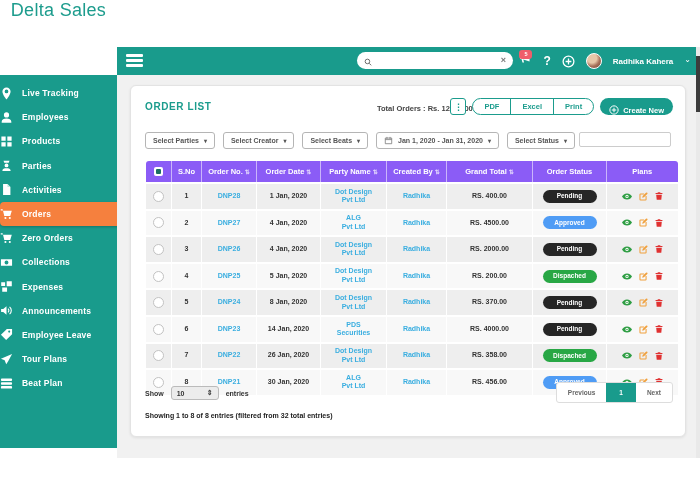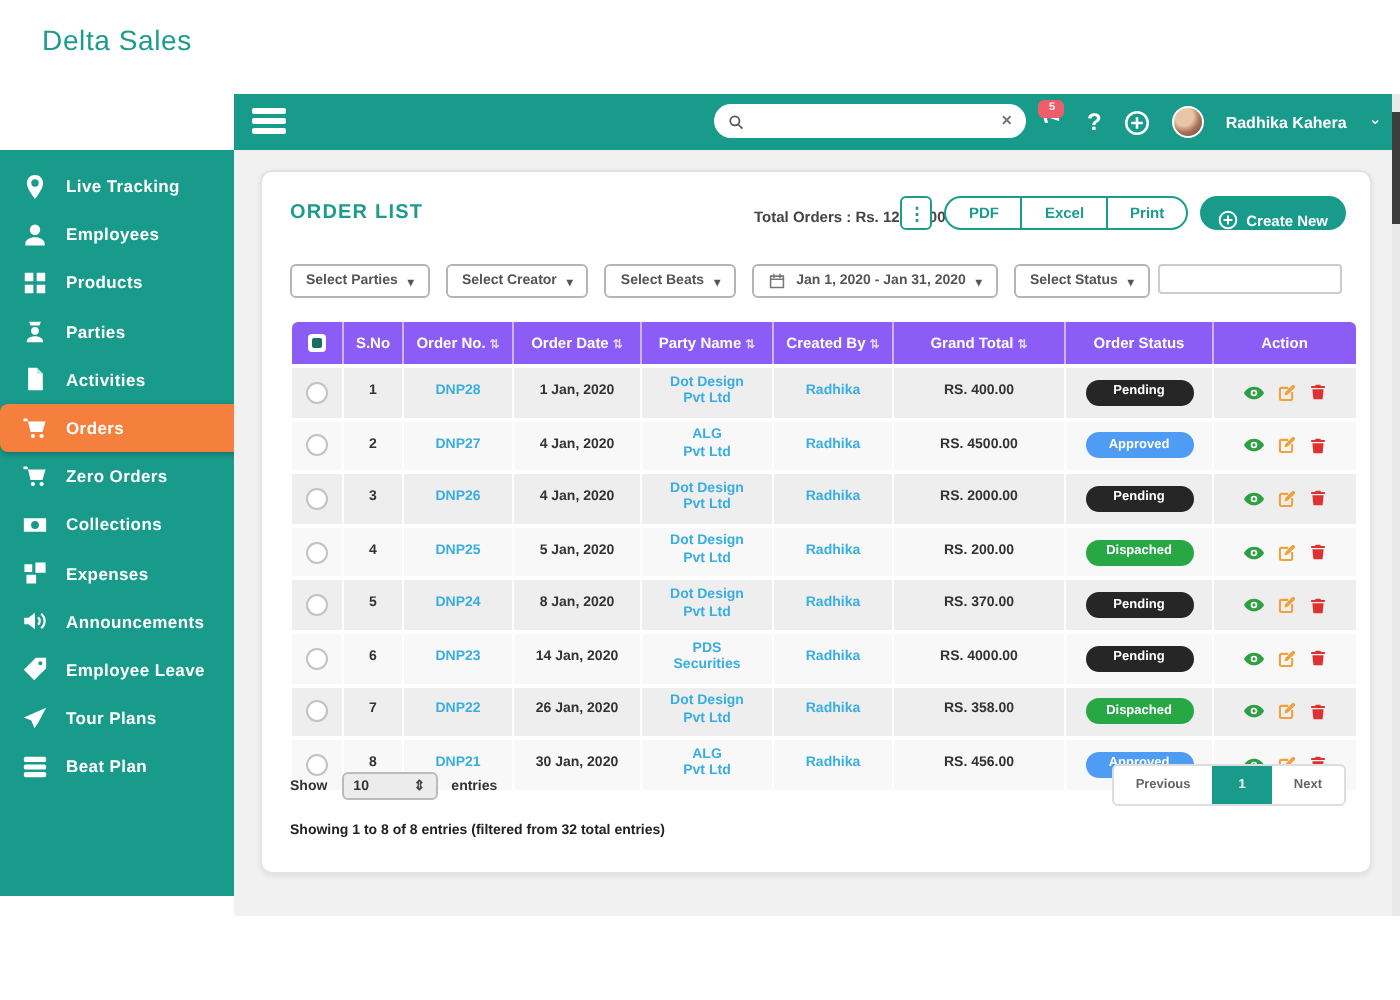--- a/index.html
+++ b/index.html
@@ -1,41 +1,41 @@
 <!DOCTYPE html>
 <html><head>
 <meta charset="utf-8">
 <style>
   html,body{margin:0;padding:0}
   body{width:700px;height:500px;position:relative;overflow:hidden;background:#fff;
        font-family:"Liberation Sans",sans-serif;-webkit-font-smoothing:antialiased}
 
   
   .logo{position:absolute;left:0;top:47;width:117px;height:28px;background:#fff;color:#1d9c8d;
-        display:flex;align-items:flex-end;justify-content:center;font-size:14px;letter-spacing:.3px}
+        display:flex;align-items:flex-start;justify-content:center;font-size:18px;letter-spacing:.3px}
   .topbar{position:absolute;left:117px;top:47px;width:583px;height:28px;background:#199b8c}
   .hamburger{position:absolute;left:9px;top:7px;width:17px;cursor:pointer}
   .hamburger i{display:block;height:2.6px;background:#fff;margin-bottom:2.6px;border-radius:1px}
   .searchpill{position:absolute;left:240px;top:5px;width:156px;height:17px;background:#fff;border-radius:9px;
         display:flex;align-items:center;padding:0 7px;box-sizing:border-box;gap:5px}
   .searchpill input{flex:1;border:0;outline:0;font-size:7.5px;min-width:0;background:transparent;color:#333}
   .clear-x{color:#777;font-size:9px;line-height:1;cursor:pointer;font-weight:bold}
   .topright{position:absolute;right:9px;top:0;height:28px;display:flex;align-items:center;gap:11px}
   .notif{position:relative;width:15px;height:15px;display:flex;align-items:flex-end;justify-content:center}
   .badge{position:absolute;top:-4px;left:2px;min-width:11px;height:9px;background:#ef5d6b;border-radius:3px;
         color:#fff;font-size:5.5px;font-weight:bold;display:flex;align-items:center;justify-content:center;padding:0 1px}
   .help{color:#fff;font-size:12px;font-weight:bold}
   .avatar{width:14px;height:14px;border-radius:50%;border:1px solid #fff;
         background:radial-gradient(circle at 35% 30%,#e8c7a8 0 35%,#a8705a 60%,#6e4634 100%)}
   .uname{color:#fff;font-size:8px;font-weight:600}
   .chev{color:#fff;font-size:8px;line-height:1;transform:translateY(-1px)}
 
   
   .sidebar{position:absolute;left:0;top:75px;width:117px;height:373px;background:#199b8c;padding-top:6px;box-sizing:border-box}
-  .side-item{height:24.2px;display:flex;align-items:center;gap:9px;padding-left:11px;color:#fff;
+  .side-item{height:24.2px;display:flex;align-items:center;gap:9px;color:#fff;
         font-size:8.5px;font-weight:600;letter-spacing:.2px;cursor:pointer;box-sizing:border-box}
   .side-item svg{flex:0 0 13px}
   .side-item.active{background:#f5803e;width:121px;border-radius:4px;box-shadow:0 1px 3px rgba(0,0,0,.25)}
 
   
   .content{position:absolute;left:117px;top:75px;width:583px;height:383px;background:#f1f1f1}
   .card{position:absolute;left:13px;top:10px;width:556px;height:352px;background:#fff;border:1px solid #e3e3e3;
         border-radius:6px;box-shadow:0 1px 3px rgba(0,0,0,.08);box-sizing:border-box}
   .card-title{position:absolute;left:14px;top:15px;color:#1b9c8d;font-size:10px;font-weight:bold;letter-spacing:.6px}
   .total-orders{position:absolute;left:246px;top:18px;font-size:7.5px;color:#444;font-weight:600}
@@ -279,21 +279,21 @@
                 <i></i>
               </div>
             </th>
             <th>S.No</th>
             <th>Order No.<span class="sort-ic">⇅</span></th>
             <th>Order Date<span class="sort-ic">⇅</span></th>
             <th>Party Name<span class="sort-ic">⇅</span></th>
             <th>Created By<span class="sort-ic">⇅</span></th>
             <th>Grand Total<span class="sort-ic">⇅</span></th>
             <th>Order Status</th>
-            <th>Action</th>
+            <th>Plans</th>
           </tr>
         </thead>
       <tbody id="tbody">
           <tr class="odd">
             <td>
               <div class="row-check"></div>
             </td>
             <td>1</td>
             <td><span class="lnk">DNP28</span></td>
             <td>1 Jan, 2020</td>

